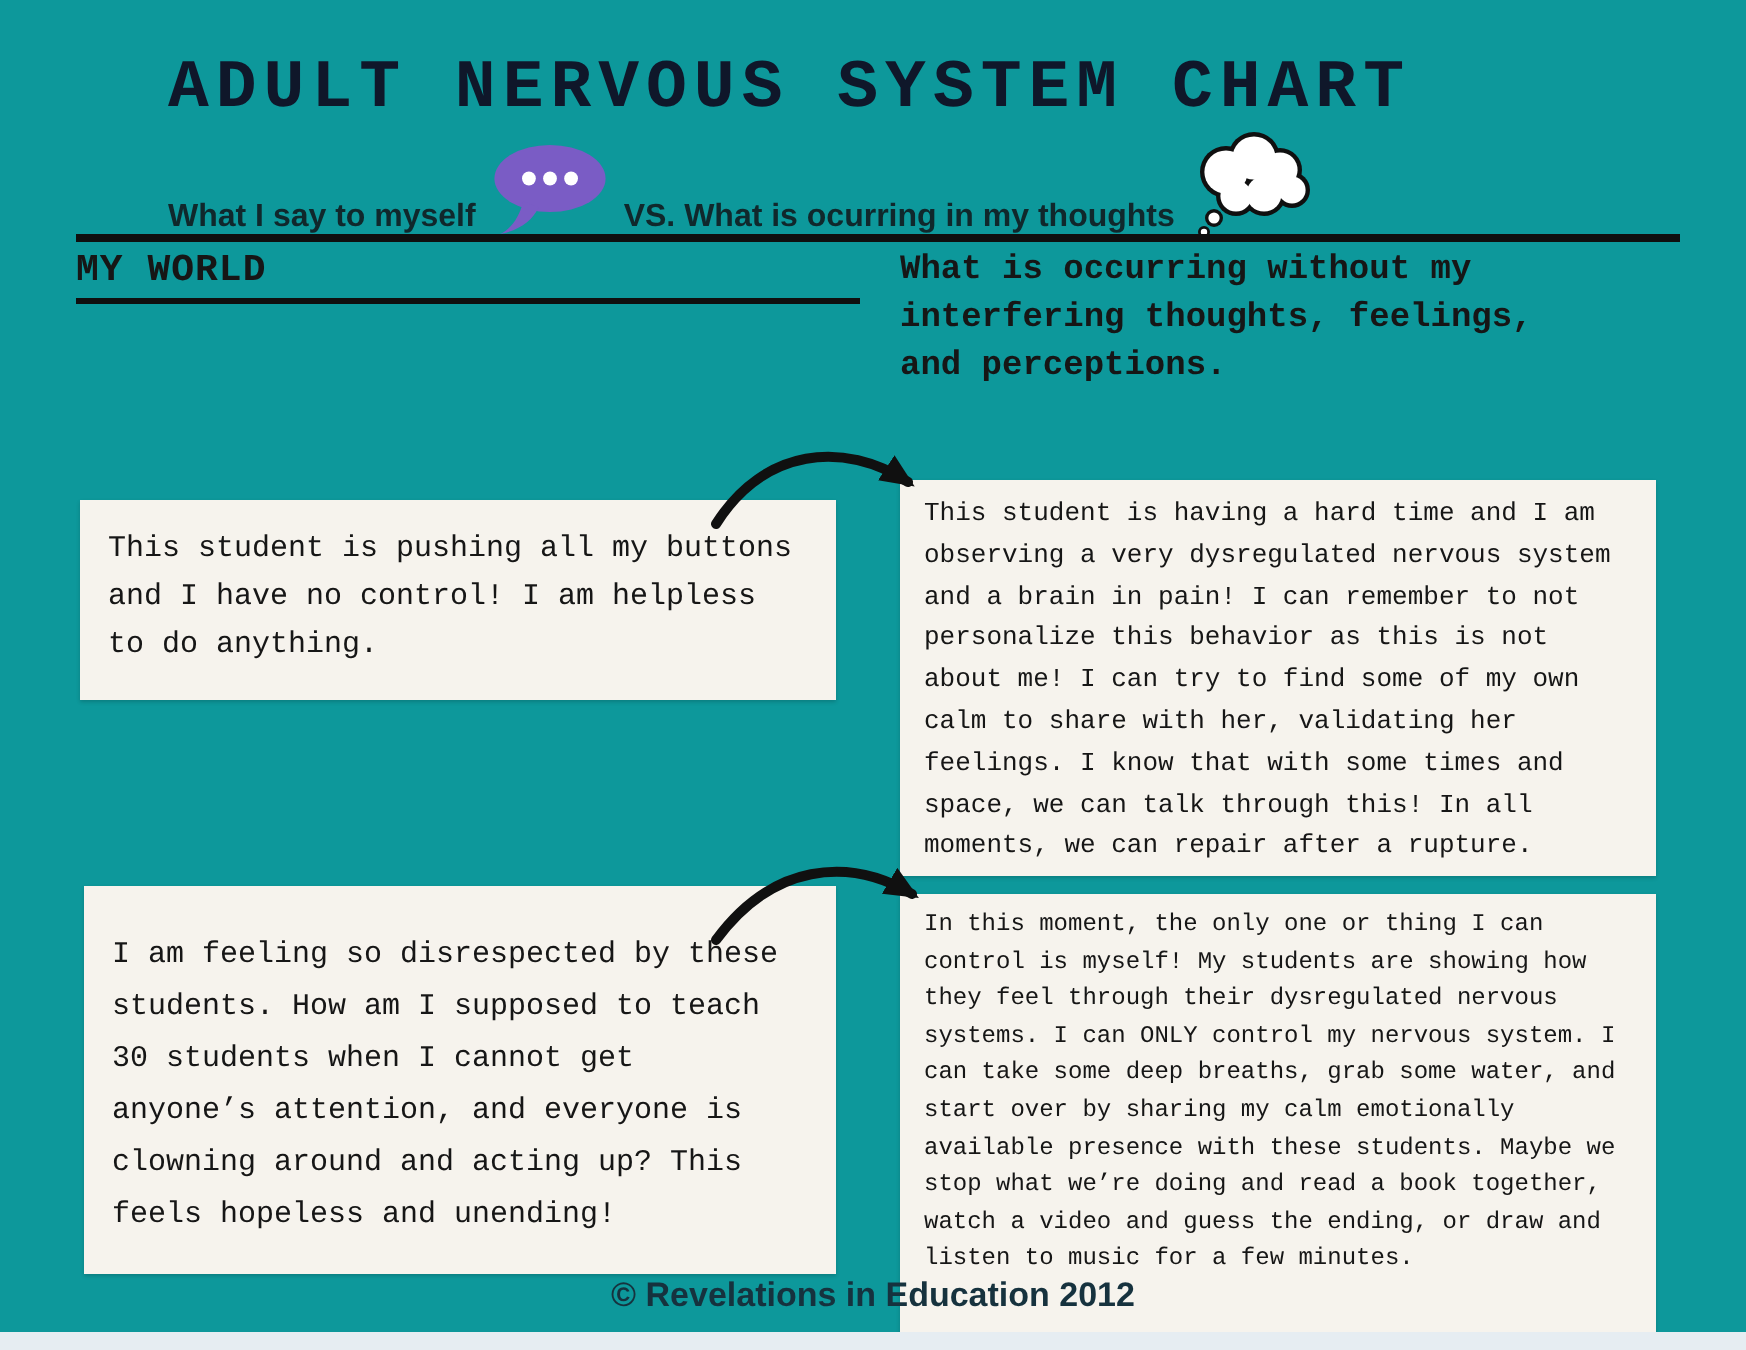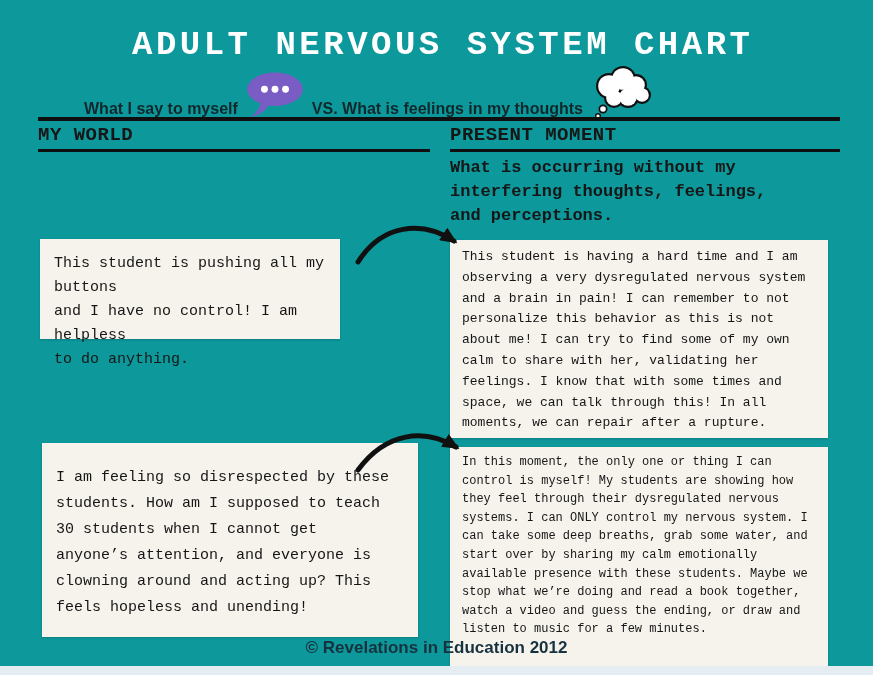--- a/index.html
+++ b/index.html
@@ -8,21 +8,21 @@
     width:873px;height:675px;
     background:#0d989b;
     overflow:hidden;
     font-family:"Liberation Mono","DejaVu Sans Mono",monospace;
     color:#161616;
   }
   .title{
     position:absolute;left:84px;top:26px;
     font-family:"Liberation Mono",monospace;
     font-weight:bold;font-size:34px;letter-spacing:3.5px;
-    color:#ffffff;white-space:nowrap;margin-left:48px;
+    color:#0f172a;white-space:nowrap;
   }
   .subtitle-row{
     position:absolute;left:84px;top:72px;height:46px;
     display:flex;align-items:flex-end;gap:8px;
     font-family:"Liberation Sans",sans-serif;
     font-weight:600;font-size:16px;color:#10282c;
     white-space:nowrap;
   }
   .top-rule{
     position:absolute;left:38px;top:117px;width:802px;height:4px;
@@ -38,21 +38,21 @@
   }
   .col-desc{
     font-size:17px;font-weight:bold;line-height:1.4;
     white-space:pre-line;
   }
   .notebox{
     position:absolute;background:#f6f3ed;
     box-shadow:0 1px 2px rgba(0,0,0,.18);
     white-space:pre-line;
   }
-  .box-l1{left:40px;top:239px;width:300px;height:100px;padding:13px 14px;font-size:15px;line-height:1.6;box-sizing:border-box;}
+  .box-l1{left:40px;top:250px;width:378px;height:100px;padding:13px 14px;font-size:15px;line-height:1.6;box-sizing:border-box;}
   .box-r1{left:450px;top:240px;width:378px;height:198px;padding:7px 12px;font-size:13px;line-height:1.6;box-sizing:border-box;}
   .box-l2{left:42px;top:443px;width:376px;height:194px;padding:22px 14px;font-size:15px;line-height:1.73;box-sizing:border-box;}
   .box-r2{left:450px;top:447px;width:378px;height:227px;padding:6px 12px;font-size:12px;line-height:1.55;box-sizing:border-box;}
   .arrow{position:absolute;}
   .arrow1{left:352px;top:212px;}
   .arrow2{left:352px;top:420px;}
   .footer{
     position:absolute;left:0;top:638px;width:100%;
     text-align:center;
     font-family:"Liberation Sans",sans-serif;
@@ -75,21 +75,21 @@
     <span>What I say to myself</span>
     <span class="icon">
       <svg width="58" height="46" viewBox="0 0 60 48">
         <ellipse cx="30" cy="18" rx="29" ry="17.5" fill="#7a5cc5"></ellipse>
         <path d="M16 30 C14 38 10 44 4 47 C14 45 21 40 24 33 Z" fill="#7a5cc5"></path>
         <circle cx="19" cy="18" r="3.6" fill="#ffffff"></circle>
         <circle cx="30" cy="18" r="3.6" fill="#ffffff"></circle>
         <circle cx="41" cy="18" r="3.6" fill="#ffffff"></circle>
       </svg>
     </span>
-    <span>VS. What is feelings in my thoughts</span>
+    <span>VS. What is ocurring in my thoughts</span>
     <span class="icon">
       <svg width="62" height="52" viewBox="0 0 62 52">
         <g fill="#101010">
           <circle cx="18" cy="20" r="13"></circle>
             <circle cx="32" cy="13" r="13"></circle>
           <circle cx="45" cy="19" r="11"></circle>
             <circle cx="51" cy="29" r="9"></circle>
           <circle cx="37" cy="31" r="11"></circle>
             <circle cx="23" cy="32" r="10"></circle>
           <circle cx="12" cy="43" r="4.5"></circle>
@@ -109,21 +109,20 @@
     </span>
   </div>
 
   <div class="top-rule"></div>
 
   <div class="col col-left">
     <div class="col-header">MY WORLD</div>
   </div>
 
   <div class="col col-right">
-    <div class="col-header">PRESENT MOMENT</div>
     <div class="col-desc">What is occurring without my
 interfering thoughts, feelings,
 and perceptions.</div>
   </div>
 
   <div class="notebox box-l1">This student is pushing all my buttons
 and I have no control! I am helpless
 to do anything.</div>
   <div class="notebox box-r1">This student is having a hard time and I am
 observing a very dysregulated nervous system

